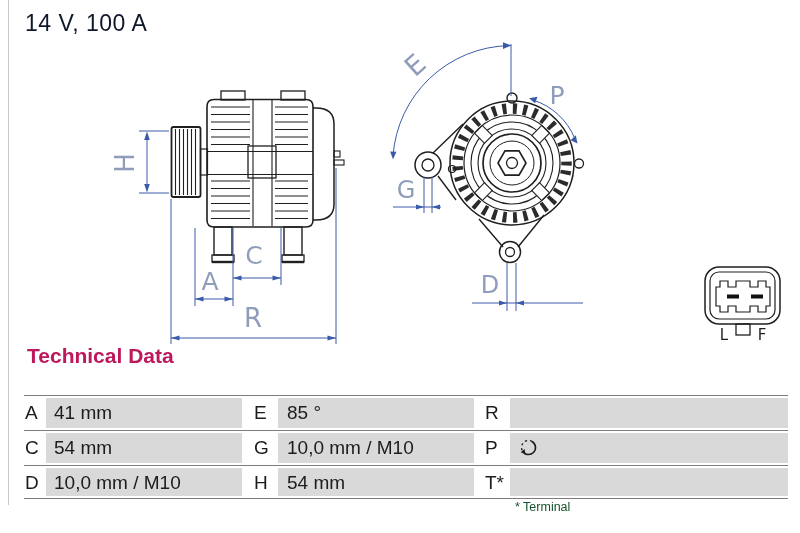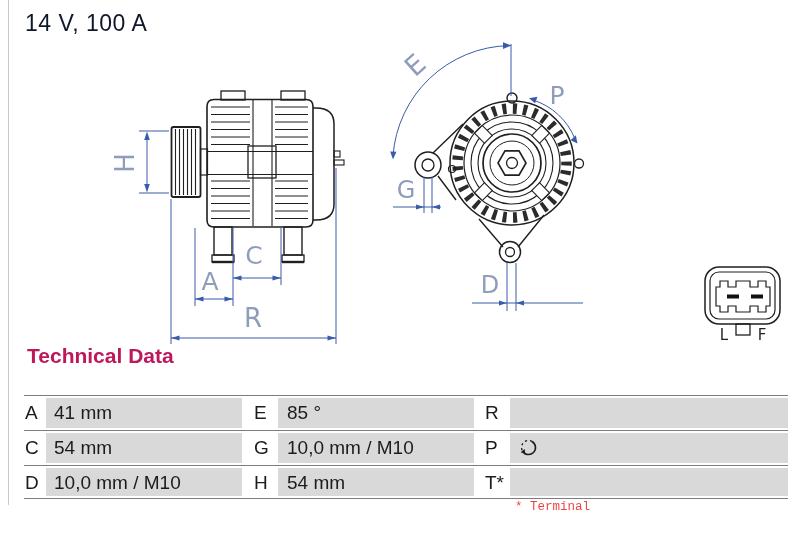--- a/index.html
+++ b/index.html
@@ -13,21 +13,21 @@
   .tech-title{position:absolute;left:27px;top:344px;font-size:21px;font-weight:bold;color:#be185d;}
   .tech{position:absolute;left:24px;top:395px;width:764px;}
   .trow{position:relative;height:35px;border-top:1.5px solid #7d7d7d;box-sizing:border-box;}
   .trow.last{height:33.5px;border-bottom:1.5px solid #7d7d7d;}
   .band{position:absolute;top:2px;bottom:2px;background:#d9d9d9;}
   .b1{left:22px;width:196px}.b2{left:254px;width:196px}.b3{left:486px;width:278px}
   .k,.v{position:absolute;top:0;line-height:33px;font-size:19px;color:#1c1c1c;white-space:nowrap;}
   .k1{left:1px}.k2{left:230px}.k3{left:461px}
   .v1{left:30px}.v2{left:263px}.v3{left:496px}
   .picon{position:absolute;left:494px;top:7px;}
-  .footnote{position:absolute;left:515px;top:500px;font-size:12.5px;color:#ef4444;font-family:Liberation Mono, monospace;}
+  .footnote{position:absolute;left:515px;top:500px;font-size:12.5px;color:#14532d;}
 </style>
 </head>
 <body>
 
 <div class="stage">
   <div class="left-rule"></div>
   <div class="header">14 V, 100 A</div>
 
   <svg width="800" height="360" viewBox="0 0 800 360">
 

